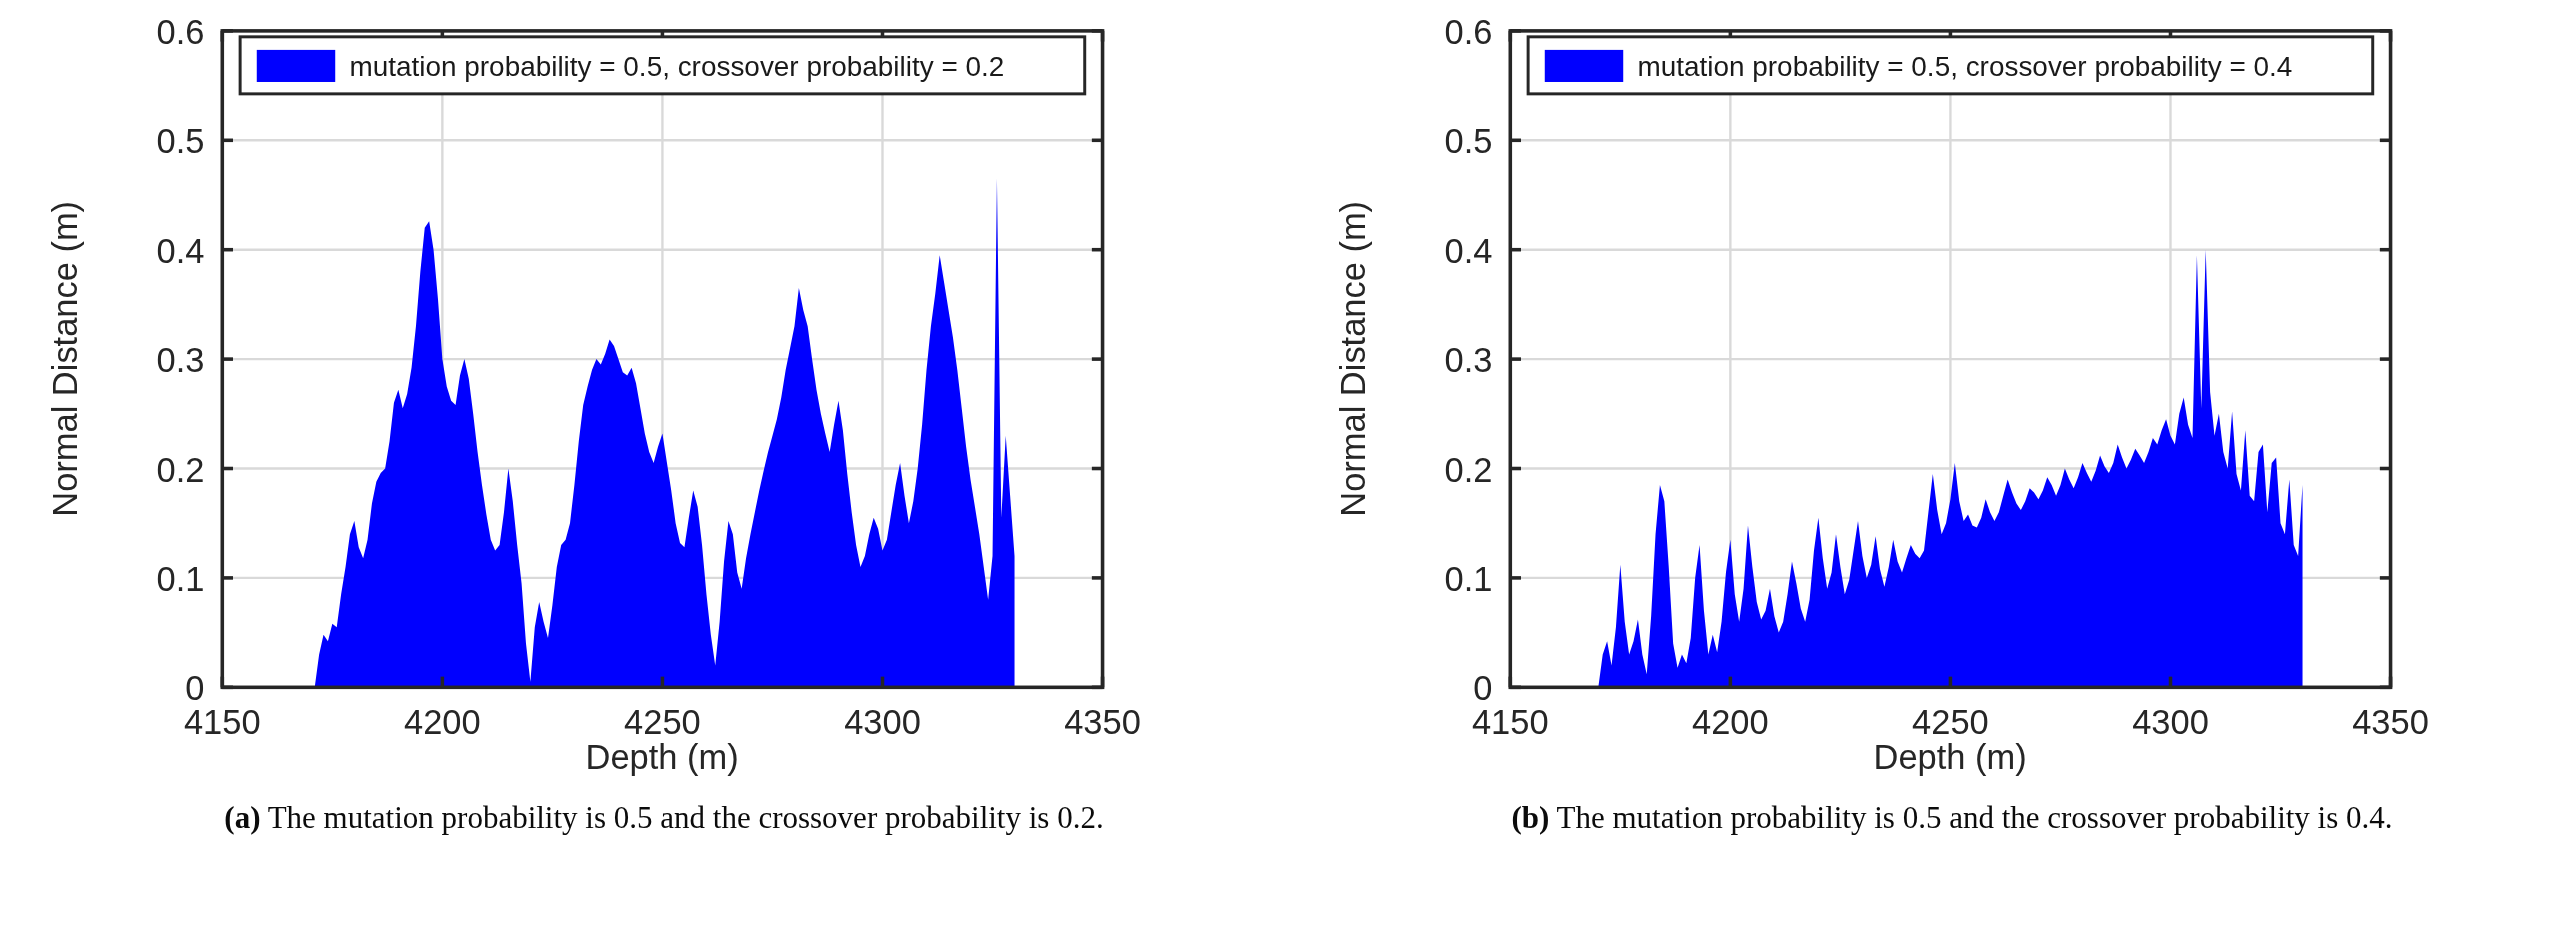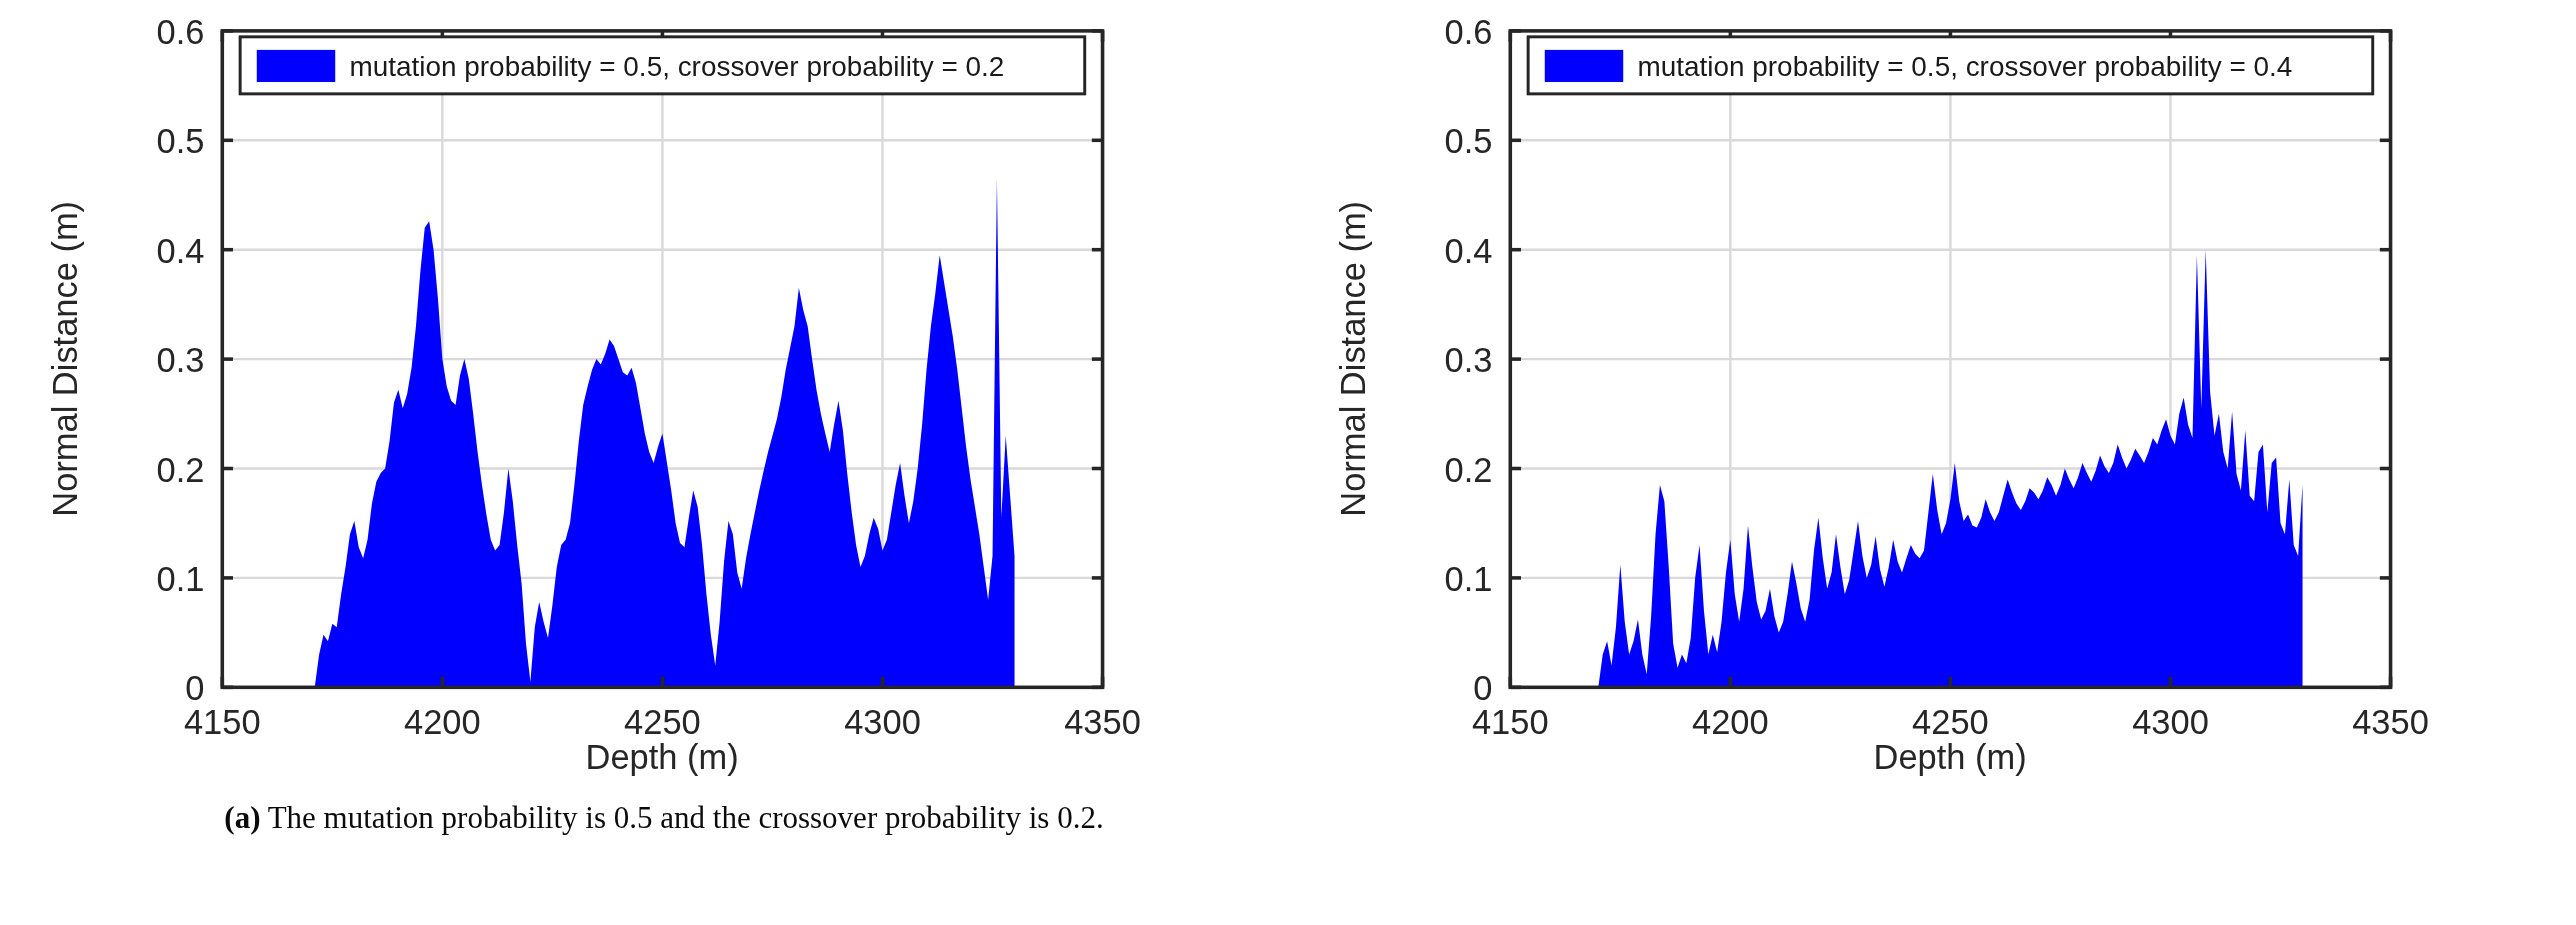--- a/index.html
+++ b/index.html
@@ -172,16 +172,19 @@
           </g>
         <text class="axis-text axis-title" x="1114" y="1295" text-anchor="middle">Depth (m)</text>
         <text class="axis-text axis-title" x="130" y="604" text-anchor="middle" transform="rotate(-90 130 604)">Normal Distance (m)</text>
         <g>
           <rect x="404" y="62" width="1421" height="96" fill="#ffffff" stroke="#262626" stroke-width="5"></rect>
           <rect id="legend-swatch-b" x="432" y="84" width="132" height="54" fill="#0000FF" stroke="none"></rect>
           <text class="legend-text" x="588" y="128">mutation probability = 0.5, crossover probability = 0.4</text>
         </g>
       </svg>
     </div>
+    <div class="caption">
+      <b>(b)</b><span> The mutation probability is 0.5 and the crossover probability is 0.4.</span>
+    </div>
   </div>
 
 </div>
 
 
 </body></html>

